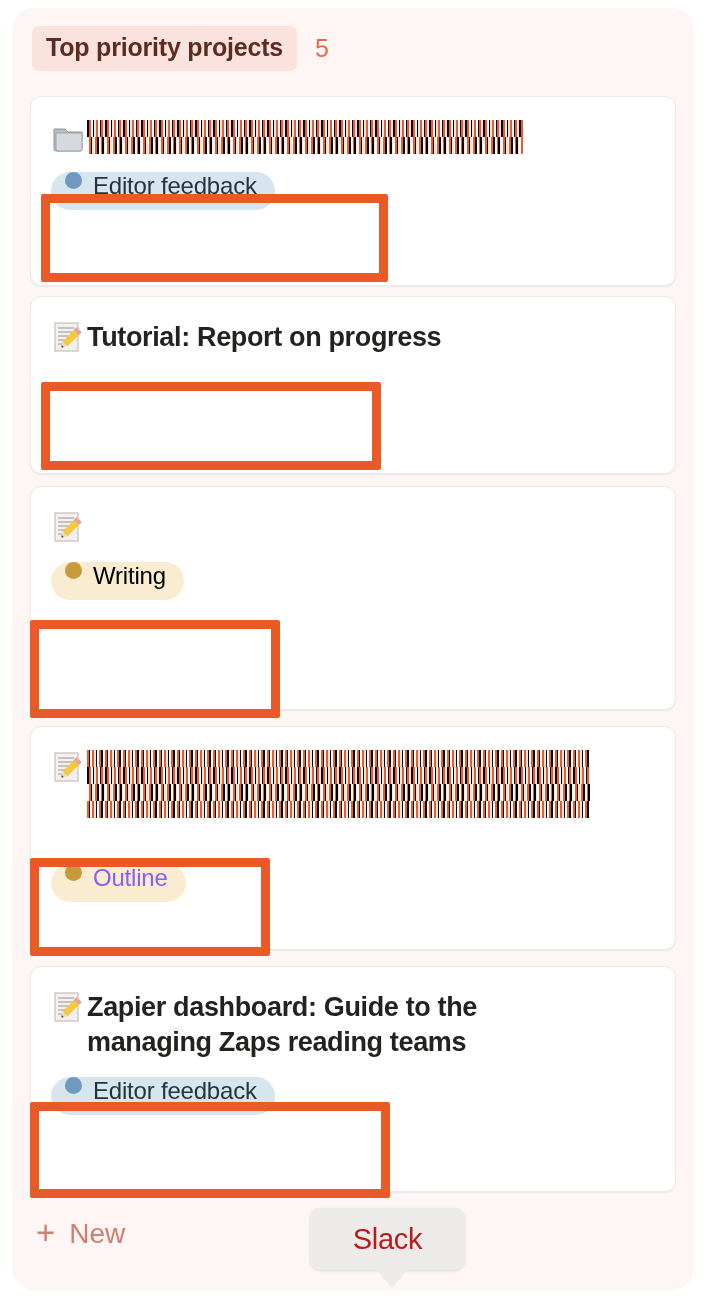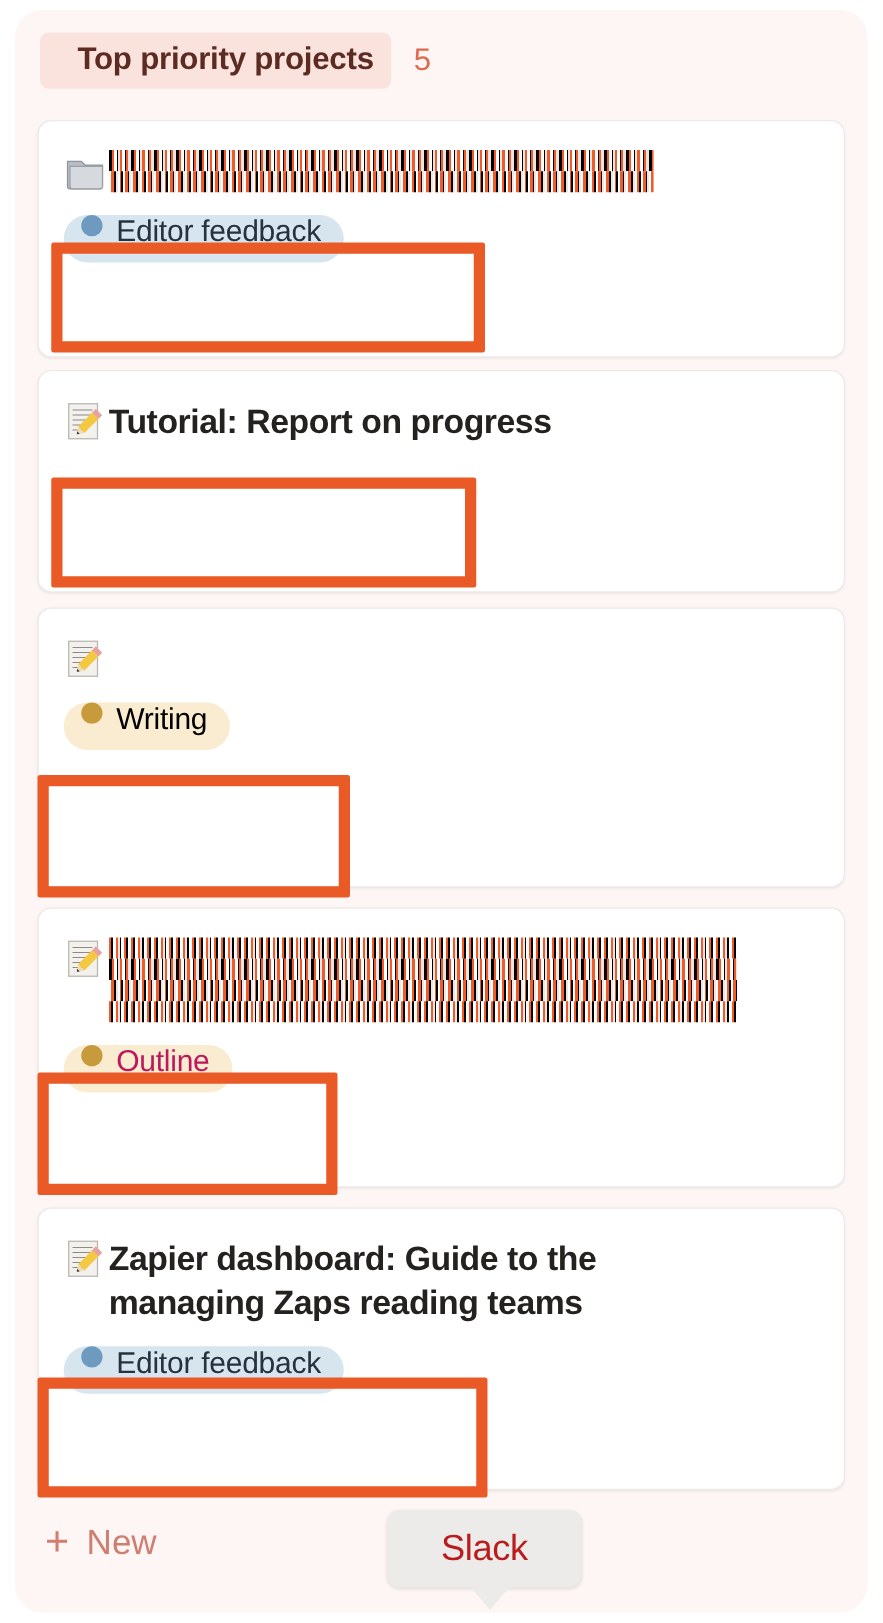--- a/index.html
+++ b/index.html
@@ -33,21 +33,21 @@
     display: flex;
     align-items: center;
     gap: 18px;
   }
   #column-title-badge {
     background: #fae2dd;
     color: #5c2b21;
     font-size: 25px;
     font-weight: bold;
     line-height: 1;
-    padding: 9px 14px 11px 30px;
+    padding: 9px 14px 11px 14px;
     border-radius: 7px;
     letter-spacing: -0.2px;
     white-space: nowrap;
   }
   #column-count {
     color: #e06a4e;
     font-size: 25px;
     font-weight: normal;
     line-height: 1;
   }
@@ -302,21 +302,21 @@
           </svg>
         </span>
         <div class="card-title redacted" style="width:503px;">
           <div class="redacted-row rp-c"></div>
           <div class="redacted-row rp-a"></div>
           <div class="redacted-row rp-b"></div>
           <div class="redacted-row rp-c"></div>
         </div>
       </div>
       <div class="tag-row">
-        <span class="tag" style="background:#faecd0; color:#be185d;">
+        <span class="tag" style="background:#faecd0; color:#8b5cf6;margin-top:28px;">
           <span class="tag-dot" style="background:#c79a3c;"></span>
           <span>Outline</span>
         </span>
       </div>
     </div>
   </div>
   <div class="annot" style="left:18px; top:850px; width:240px; height:98px;"></div>
 
   <div class="card" style="top:958px; height:226px;">
     <div class="card-inner">

